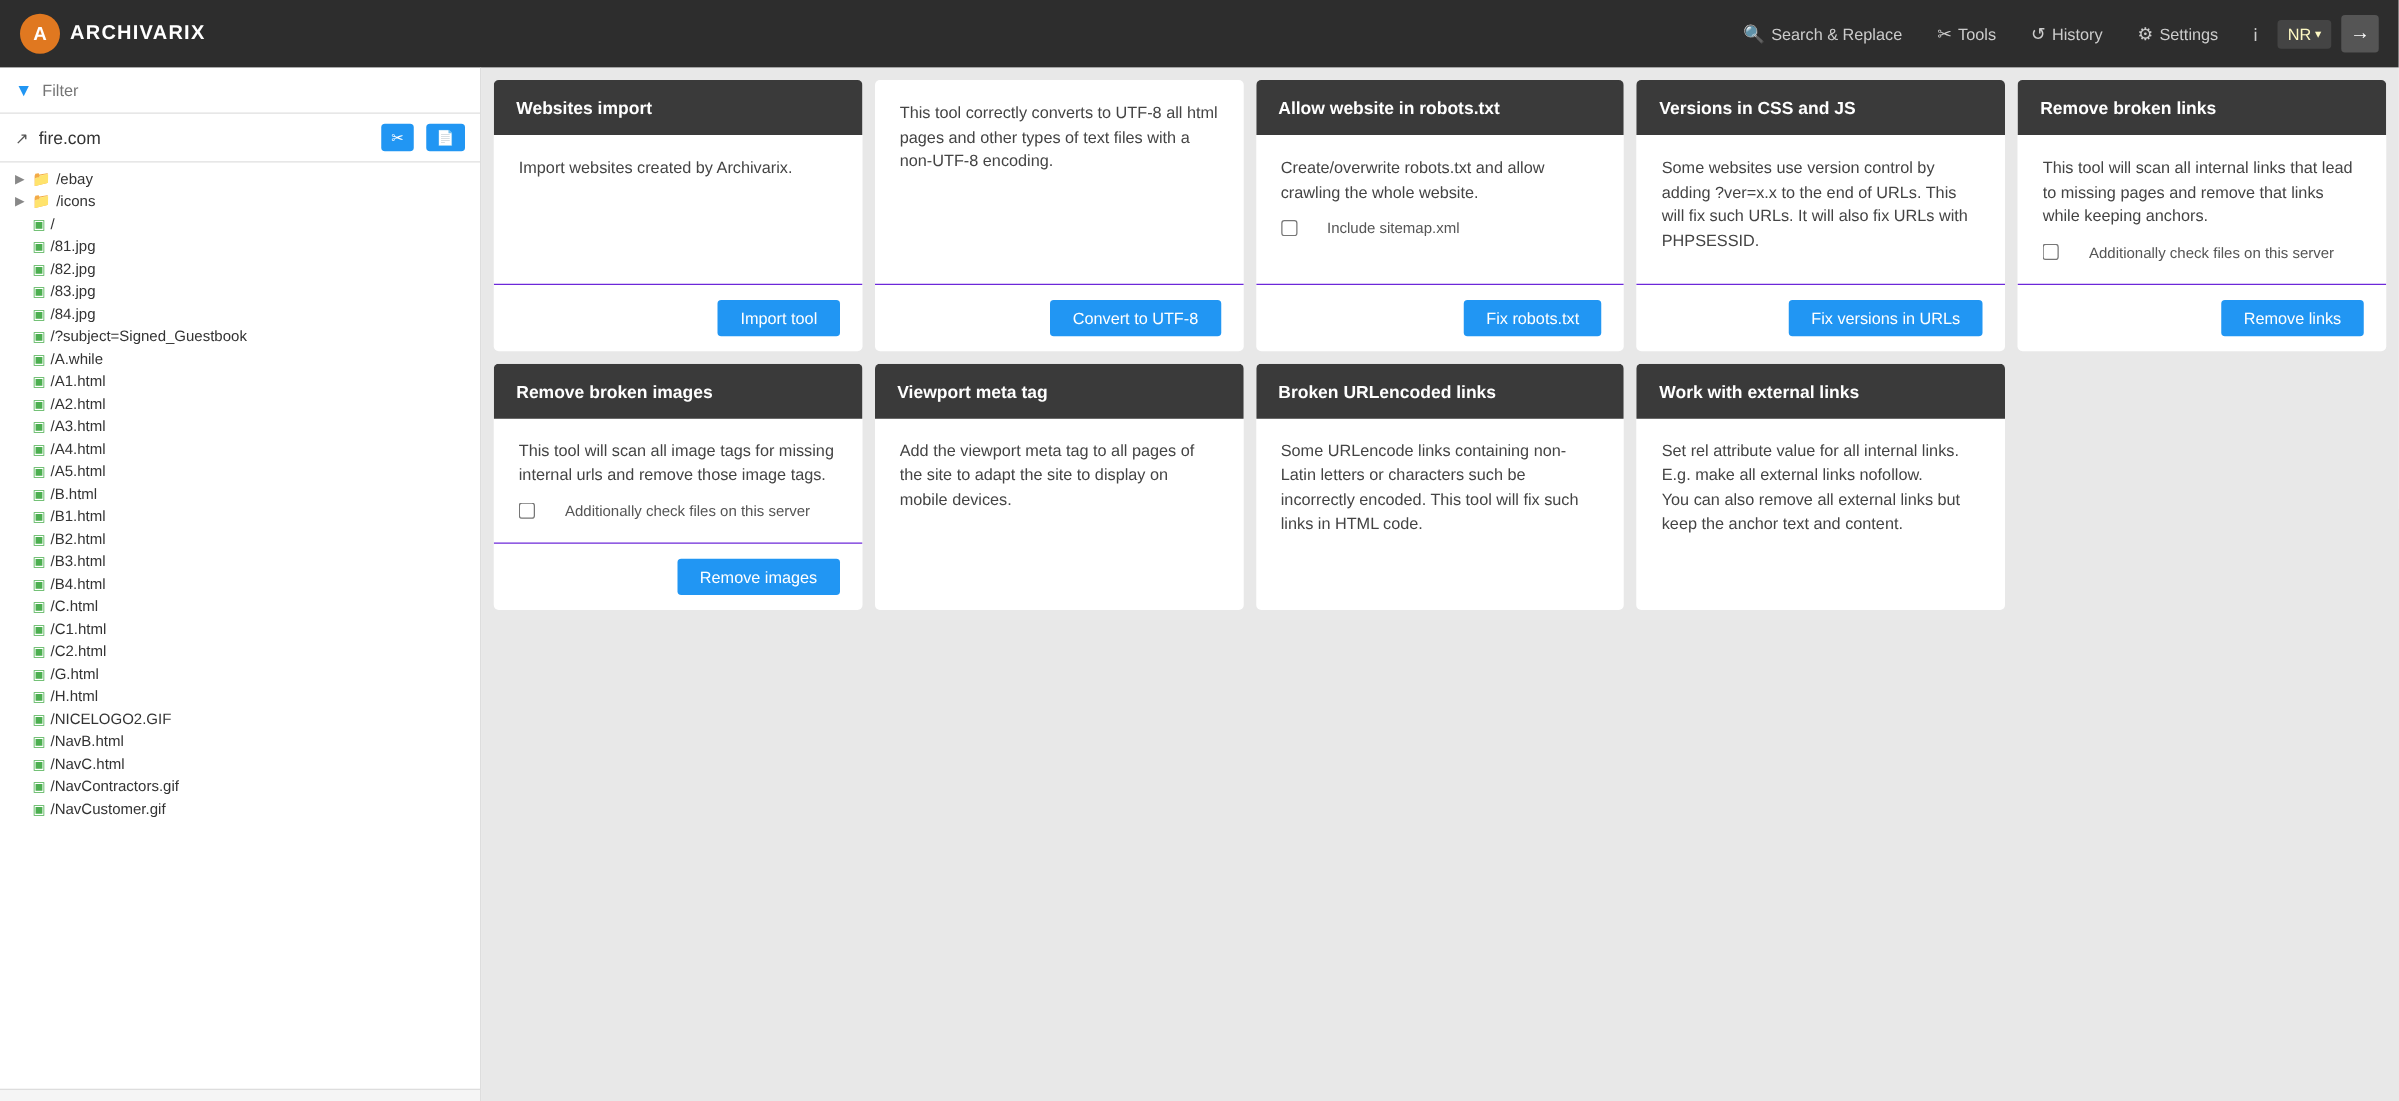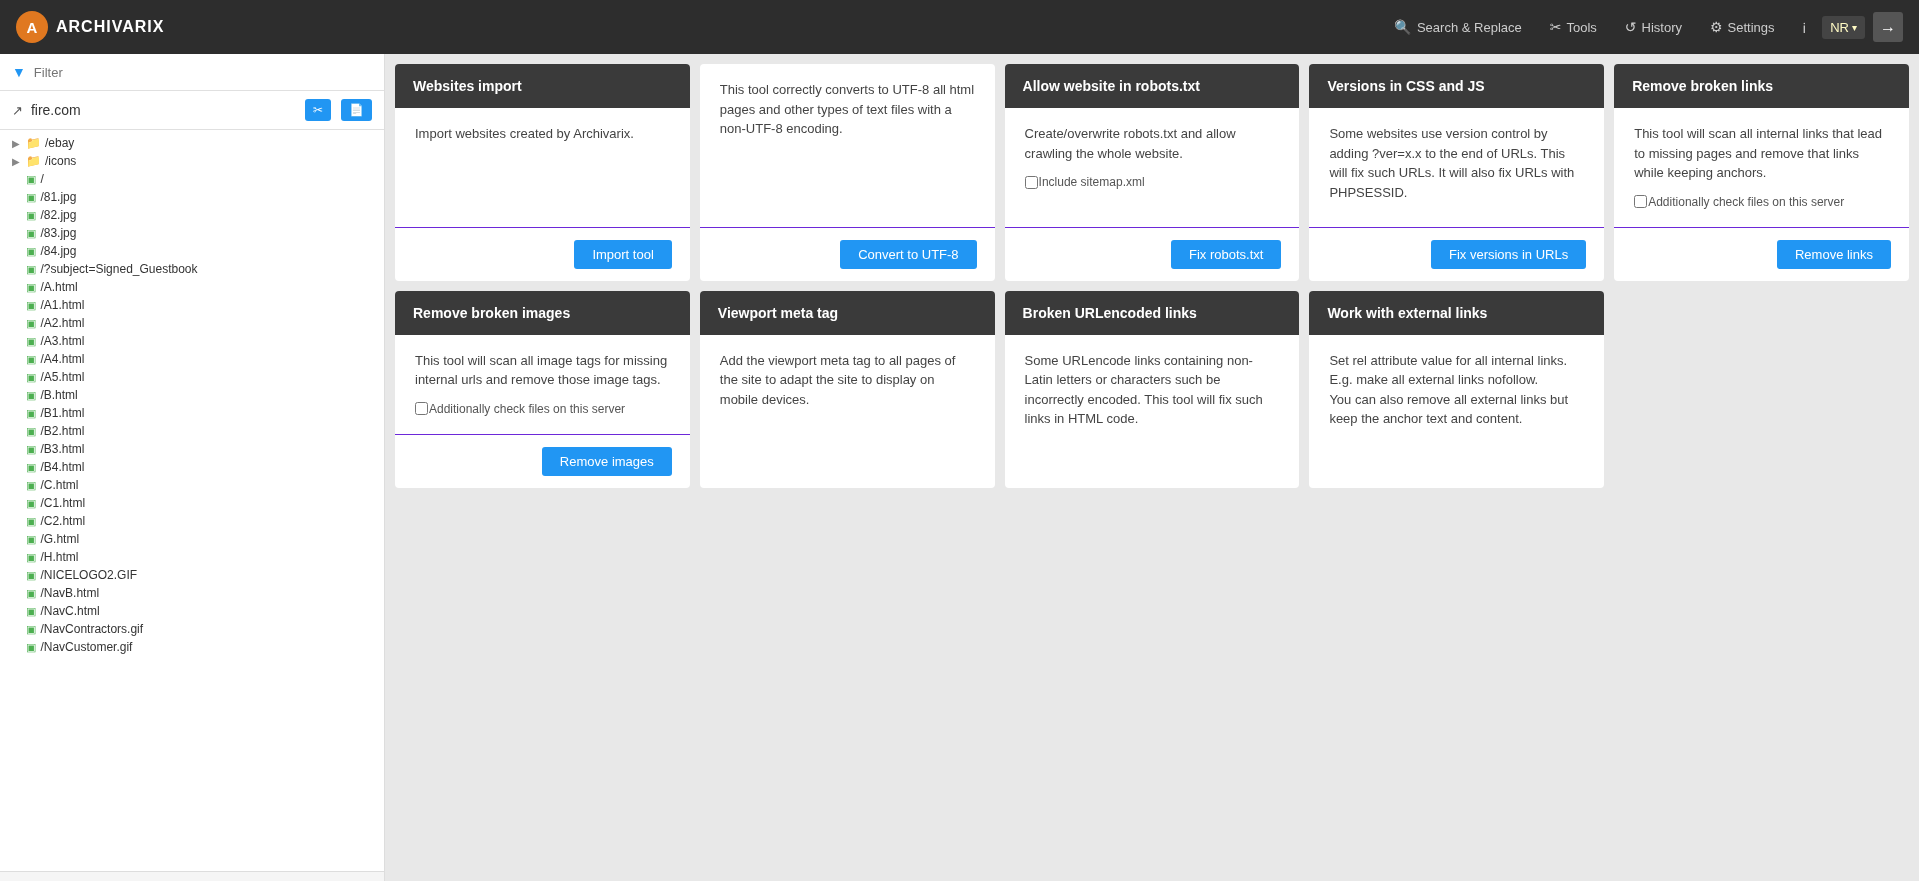--- a/index.html
+++ b/index.html
@@ -149,21 +149,21 @@
       font-size: 13px;
       line-height: 1.5;
     }
     .card-footer {
       padding: 12px 18px;
       display: flex;
       justify-content: flex-end;
       border-top: 1px solid #6d28d9;
     }
     .card-checkbox-row {
-      display: flex; align-items: center; gap: 1px;
+      display: flex; align-items: center; gap: 24px;
       margin-top: 10px;
     }
     .card-checkbox-row input[type=checkbox] { cursor: pointer; }
     .card-checkbox-row label { font-size: 12px; color: #555; cursor: pointer; }
 
     .btn-action {
       background: #2196f3;
       color: #fff;
       border: none;
       border-radius: 3px;
@@ -264,21 +264,21 @@
           <span>/84.jpg</span>
         </div>
         <div class="file-item">
           <span class="expand-arrow"></span>
           <span class="page-icon">▣</span>
           <span>/?subject=Signed_Guestbook</span>
         </div>
         <div class="file-item">
           <span class="expand-arrow"></span>
           <span class="page-icon">▣</span>
-          <span>/A.html</span>
+          <span>/A.while</span>
         </div>
         <div class="file-item">
           <span class="expand-arrow"></span>
           <span class="page-icon">▣</span>
           <span>/A1.html</span>
         </div>
         <div class="file-item">
           <span class="expand-arrow"></span>
           <span class="page-icon">▣</span>
           <span>/A2.html</span>

